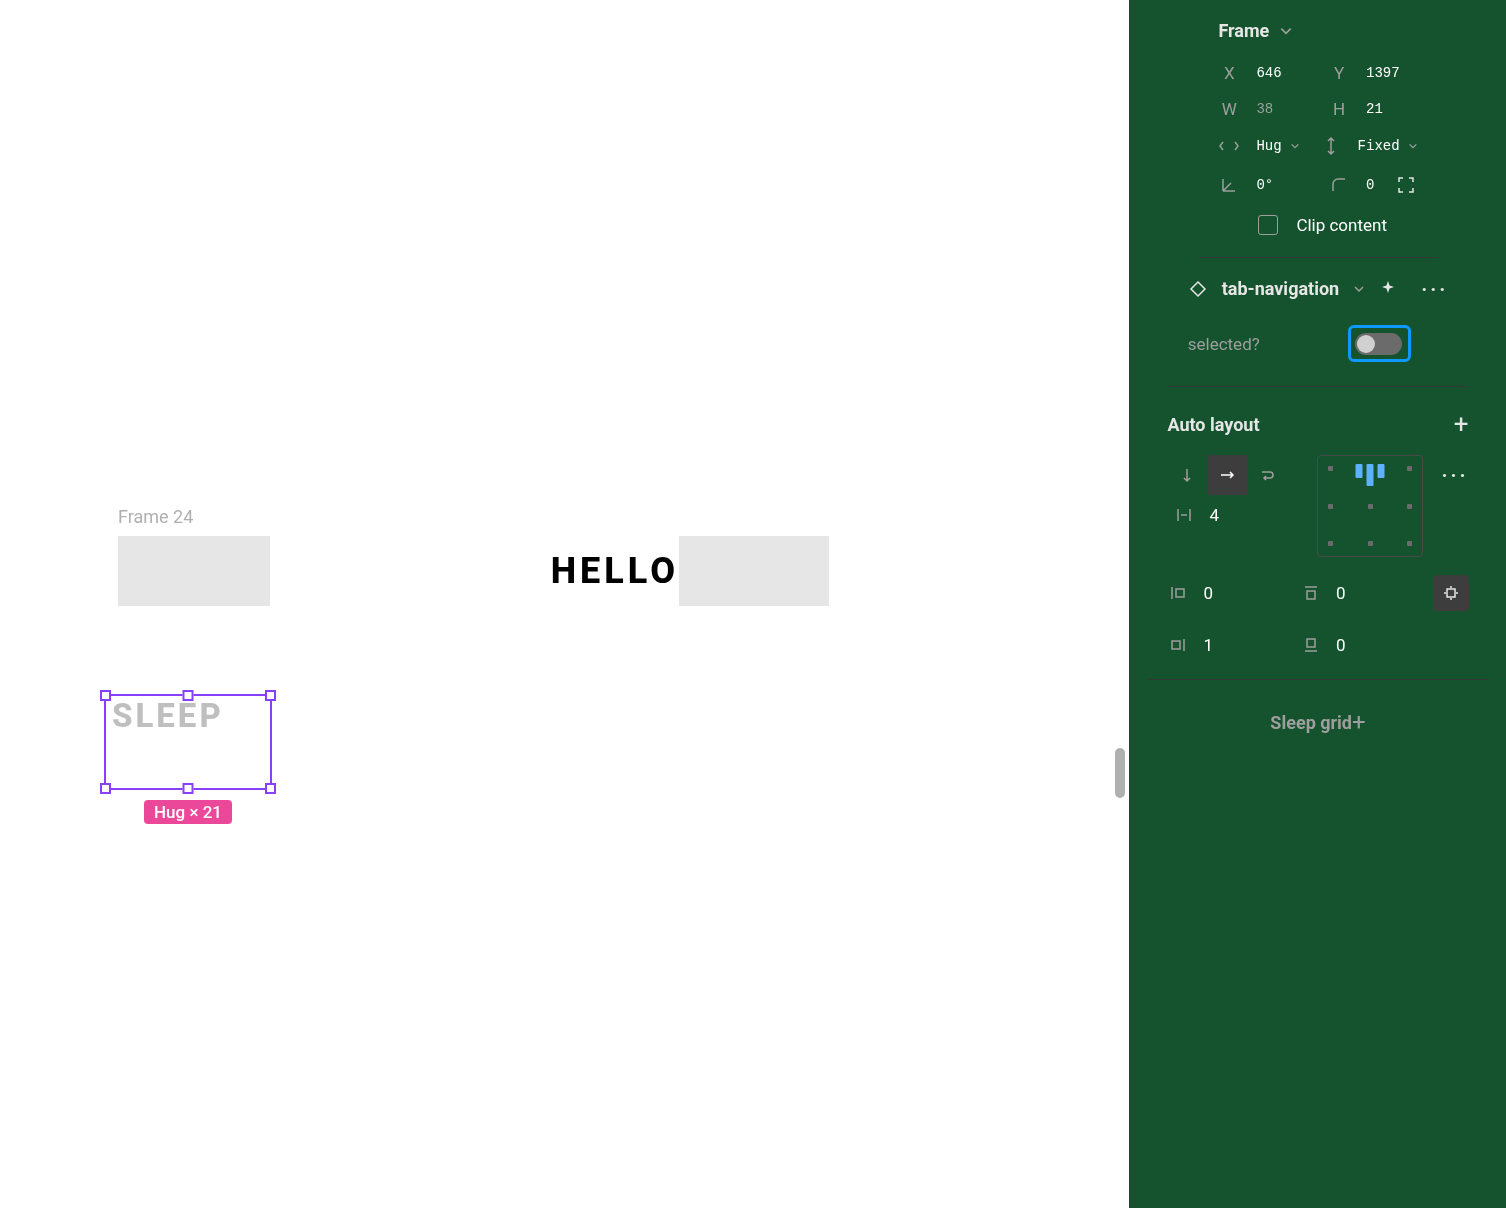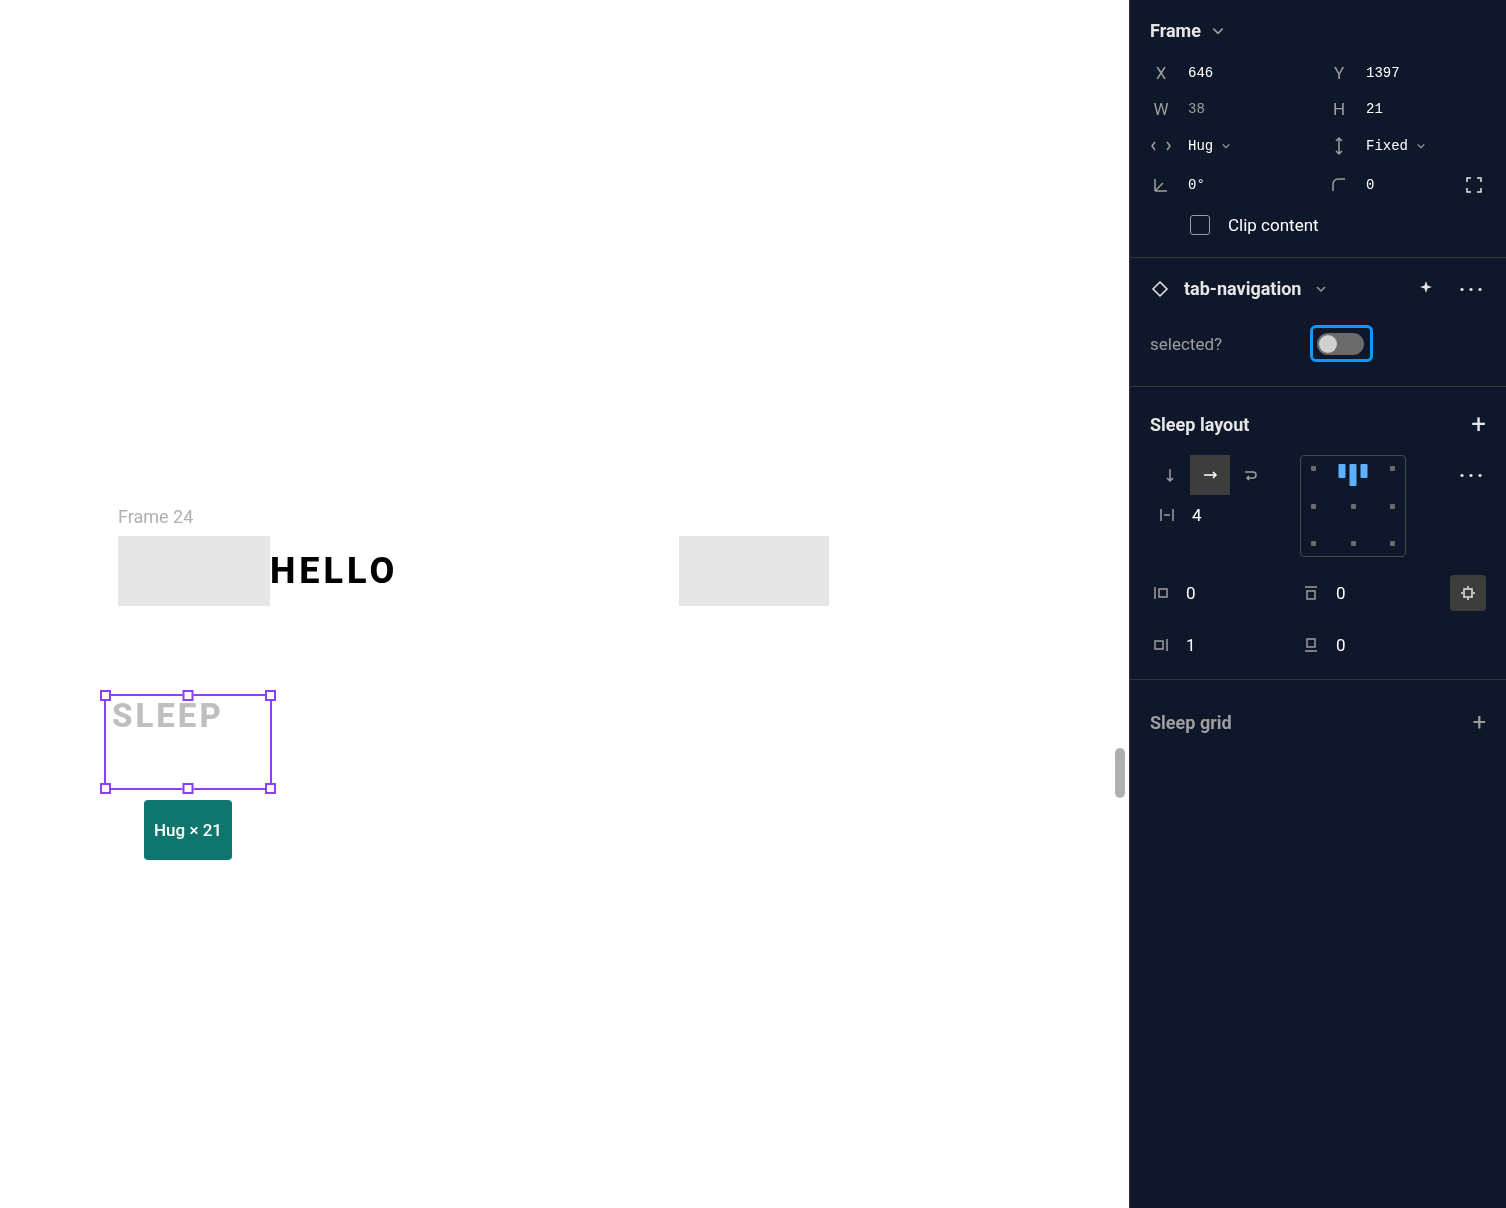--- a/index.html
+++ b/index.html
@@ -3,38 +3,38 @@
 <meta charset="utf-8">
 <style>
 * { margin: 0; padding: 0; box-sizing: border-box; font-family: -apple-system, BlinkMacSystemFont, "Segoe UI", Roboto, sans-serif; }
 html, body { width: 100%; height: 100%; overflow: hidden; }
 body { display: flex; background: #fff; }
 
 .canvas { flex: 1; position: relative; background: #fff; overflow: hidden; }
 .frame-label { position: absolute; left: 118px; top: 506px; color: #b0b0b0; font-size: 18px; }
 .frame-box { position: absolute; left: 118px; top: 536px; width: 711px; height: 70px; display: flex; align-items: center; }
 .frame-left { width: 152px; height: 70px; background: #e6e6e6; }
-.frame-center { flex: 1; display: flex; align-items: center; justify-content: flex-start; }
+.frame-center { flex: 1; display: flex; align-items: center; justify-content: flex-end; }
 .frame-center-text { font-weight: 800; font-size: 36px; letter-spacing: 4px; color: #000; }
 .frame-right { width: 150px; height: 70px; background: #e6e6e6; }
 
 .selection-box { position: absolute; left: 104px; top: 694px; width: 168px; height: 96px; border: 2px solid #8a3ffc; }
 .sel-text { position: absolute; left: 112px; top: 696px; font-weight: 800; font-size: 33px; letter-spacing: 3px; color: #bfbfbf; }
 .handle { position: absolute; width: 11px; height: 11px; background: #fff; border: 2px solid #8a3ffc; }
 .h-tl { left: -6px; top: -6px; }
 .h-tr { right: -6px; top: -6px; }
 .h-bl { left: -6px; bottom: -6px; }
 .h-br { right: -6px; bottom: -6px; }
 .h-tm { left: 50%; top: -6px; transform: translateX(-50%); }
 .h-bm { left: 50%; bottom: -6px; transform: translateX(-50%); }
-.sel-badge { position: absolute; left: 144px; top: 800px; background: #0f766e; color: #fff; font-size: 17px; padding: 20px 10px; border-radius: 4px; font-weight: 500; }
+.sel-badge { position: absolute; left: 144px; top: 800px; background: #ec4899; color: #fff; font-size: 17px; padding: 2px 10px; border-radius: 4px; font-weight: 500; }
 
 .scrollbar-v { position: absolute; right: 4px; top: 748px; width: 10px; height: 50px; background: #b0b0b0; border-radius: 5px; }
 
-.panel { width: 377px; background: #0f172a; color: #e6e6e6; display: flex; flex-direction: column; overflow-y: auto; border-left: 1px solid #383838; }
+.panel { width: 377px; background: #14532d; color: #e6e6e6; display: flex; flex-direction: column; overflow-y: auto; border-left: 1px solid #383838; align-items: center; }
 .section { border-bottom: 1px solid #383838; padding: 12px 0; }
 .sec-header { display: flex; align-items: center; padding: 8px 20px 14px 20px; font-weight: 600; font-size: 18px; gap: 10px; }
 .sec-header-sub { font-weight: 700; }
 .chev-sm { width: 14px; height: 14px; }
 .chev-sm svg { width: 14px; height: 14px; }
 
 .prop-row { display: flex; padding: 8px 20px; gap: 20px; }
 .prop-col { flex: 1; display: flex; align-items: center; gap: 16px; }
 .prop-label { color: #9e9e9e; font-size: 17px; width: 22px; text-align: center; flex-shrink: 0; }
 .prop-value { color: #fff; font-size: 14px; font-family: Liberation Mono, monospace; }
@@ -254,21 +254,21 @@
             </div>
         </div>
       </div>
     </div>
 
 
   </div>
 
   <div class="section">
     <div class="al-header">
-      <span class="al-title">Sleep layout</span>
+      <span class="al-title">Auto layout</span>
       <span class="al-plus">+</span>
     </div>
 
     <div class="al-controls">
       <div class="al-left-col">
         <div class="al-dir-group">
           <div class="al-dir-btn">
             <svg width="16" height="16" viewBox="0 0 16 16">
                 <path d="M8 2v12M5 11l3 3 3-3" stroke="#9e9e9e" stroke-width="1.5" fill="none"></path>
               </svg>

